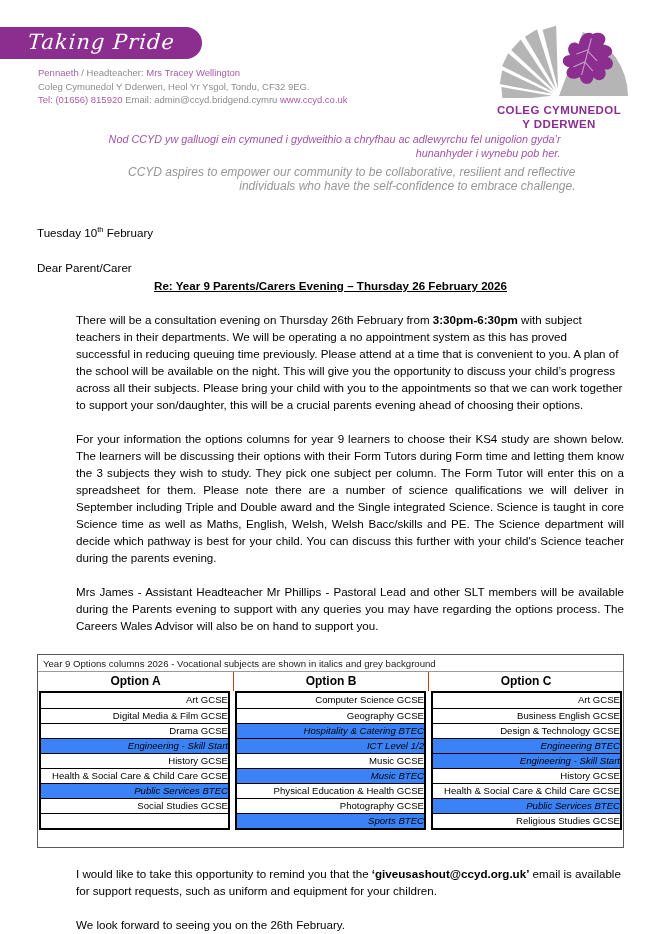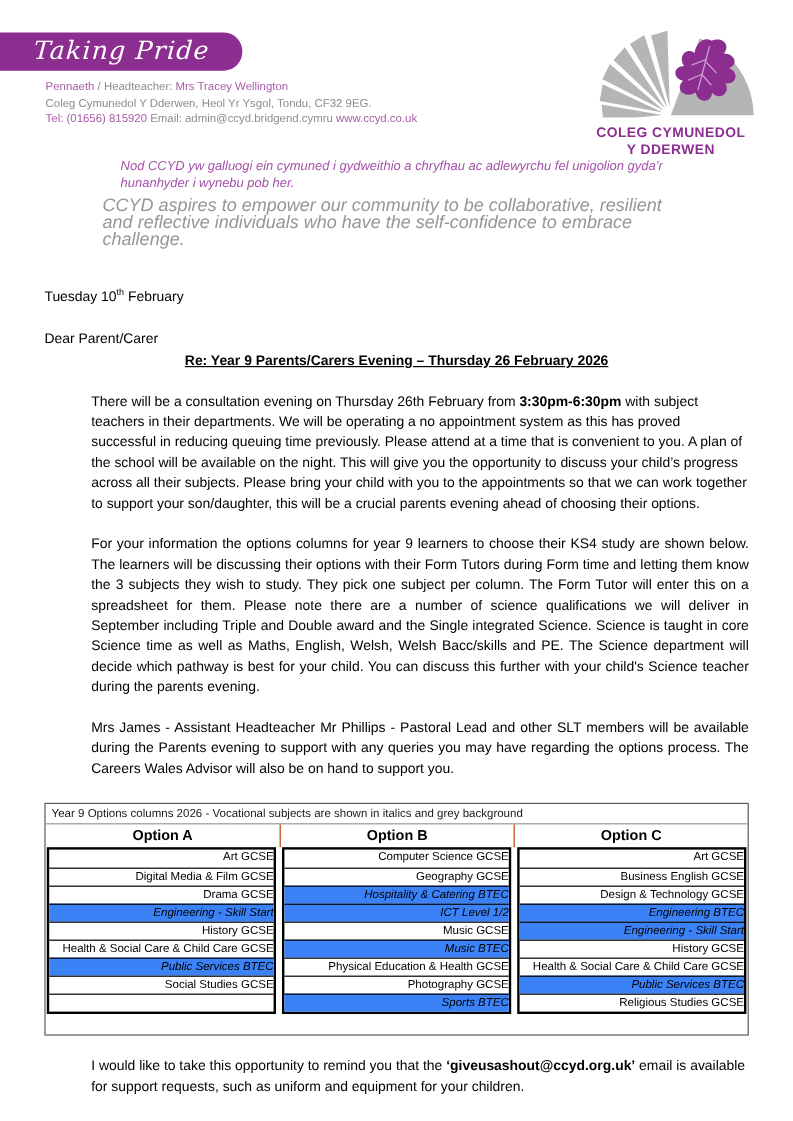--- a/index.html
+++ b/index.html
@@ -26,27 +26,27 @@
     transform:skewX(-4deg); padding-bottom:3px;
   }
   .contact { position:absolute; left:38px; top:66px; font-size:9.5px; line-height:13.5px; }
   .c-purple { color:#A85CA8; }
   .c-gray   { color:#8C8C8C; }
 
   .logo { position:absolute; right:18px; top:12px; width:168px; text-align:center; }
   .logo-text { color:#8C2D90; font-weight:bold; font-size:11.5px; line-height:14px; letter-spacing:.4px; margin-top:1px; }
 
   
-  .motto { text-align:left; margin-top:4px; }
+  .motto { text-align:right; margin-top:4px; }
   .motto .welsh {
     color:#A352A8; font-style:italic; font-size:10.8px; line-height:14px;
     max-width:460px; margin:0 auto;
   }
   .motto .english {
-    color:#969696; font-style:italic; font-size:15px; line-height:14px;
+    color:#969696; font-style:italic; font-size:12px; line-height:14px;
     max-width:490px; margin:5px auto 0;
   }
 
   
   .letter { padding:0 37px; font-size:11.6px; line-height:17px; }
   .date { margin-top:28px; }
   sup { font-size:7.5px; vertical-align:super; }
   .salutation { margin-top:18px; }
   .subject { text-align:center; font-weight:bold; text-decoration:underline; margin-top:1px; }
   .para { margin-top:17px;margin-left:39px; }

